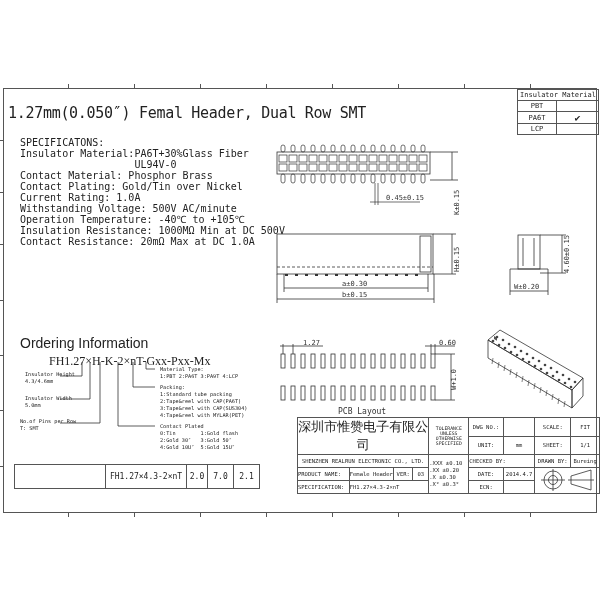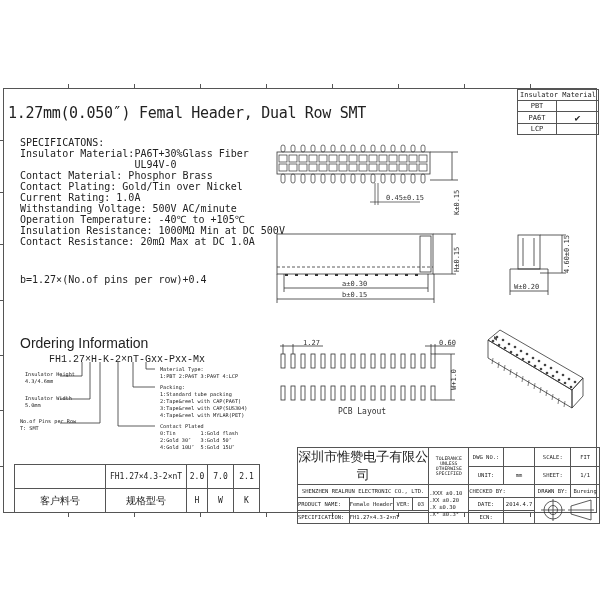--- a/index.html
+++ b/index.html
@@ -5,29 +5,29 @@
   html, body { margin:0; padding:0; background:#ffffff; }
   body { width:600px; height:600px; position:relative; overflow:hidden; font-family:"DejaVu Serif", serif; color:#222; }
   .frame { position:absolute; left:3px; top:88px; width:594px; height:425px; border:1px solid #555; box-sizing:border-box; }
   .tick-top { position:absolute; top:84px; width:1px; height:5px; background:#555; }
   .tick-bot { position:absolute; top:512px; width:1px; height:5px; background:#555; }
   .tick-left { position:absolute; left:0; width:4px; height:1px; background:#555; }
   .title { position:absolute; left:8px; top:104px; font-family:"DejaVu Sans Mono", monospace; font-size:15px; color:#222; white-space:nowrap; letter-spacing:-0.3px;}
   .specs { position:absolute; left:20px; top:137px; font-family:"DejaVu Sans Mono", monospace; font-size:10px; line-height:11px; color:#222; white-space:pre; }
   .formula { position:absolute; left:20px; top:273px; font-family:"DejaVu Sans Mono", monospace; font-size:10px; line-height:14px; white-space:pre; }
   .ord-title { position:absolute; left:20px; top:335px; font-family:Liberation Sans, sans-serif; font-size:14px; white-space:nowrap; }
-  .ord-code { position:absolute; left:49px; top:354px; font-family:Liberation Mono, monospace; font-size:10px; white-space:nowrap; }
+  .ord-code { position:absolute; left:49px; top:354px; font-family:Liberation Serif, serif; font-size:12px; white-space:nowrap; }
   .tiny { position:absolute; font-family:"DejaVu Sans Mono", monospace; font-size:5.2px; line-height:7px; white-space:pre; color:#222; }
   table.t { position:absolute; border-collapse:collapse; font-family:"DejaVu Sans Mono", monospace; color:#222; }
   table.t td { border:1px solid #555; text-align:center; padding:0; }
   .ins-table { left:517px; top:89px; font-size:7px; }
   .ins-table td { height:10px; }
   .bom { left:14px; top:464px; font-size:8px; }
   .bom td { height:23px; }
-  .tb { left:297px; top:447px; font-size:5.5px; }
+  .tb { left:297px; top:417px; font-size:5.5px; }
   .tb td { height:12px; }
   .company-cn { font-size:13px; font-family:"DejaVu Serif", serif; }
   svg { position:absolute; }
   .dim { font-family:"DejaVu Sans Mono", monospace; font-size:7px; fill:#333; }
 </style>
 </head>
 <body>
 
 <div class="frame"></div>
 <div class="tick-top" style="left:68px"></div>
@@ -71,21 +71,21 @@
       </tr>
   <tr>
         <td>LCP</td>
         <td></td>
       </tr>
 </tbody>
   </table>
 
 <div class="specs"><div>SPECIFICATONS:</div><div>Insulator Material:PA6T+30%Glass Fiber</div><div>                   UL94V-0</div><div>Contact Material: Phosphor Brass</div><div>Contact Plating: Gold/Tin over Nickel</div><div>Current Rating: 1.0A</div><div>Withstanding Voltage: 500V AC/minute</div><div>Operation Temperature: -40℃ to +105℃</div><div>Insulation Resistance: 1000MΩ Min at DC 500V</div><div>Contact Resistance: 20mΩ Max at DC 1.0A</div></div>
 
-<div class="formula"><div>b=1.27×(No.of pins per row)+0.4</div></div>
+<div class="formula"></div>
 
 <div class="ord-title">Ordering Information</div>
 <div class="ord-code">FH1.27×H-K-2×nT-Gxx-Pxx-Mx</div>
 
 <div class="tiny" style="left:25px;top:371px"><div>Insulator Height</div><div>4.3/4.6mm</div></div>
 <div class="tiny" style="left:25px;top:395px"><div>Insulator Width</div><div>5.0mm</div></div>
 <div class="tiny" style="left:20px;top:418px"><div>No.of Pins per Row</div><div>T: SMT</div></div>
 
 <div class="tiny" style="left:160px;top:366px"><div>Material Type:</div><div>1:PBT 2:PA6T 3:PA9T 4:LCP</div></div>
 <div class="tiny" style="left:160px;top:384px"><div>Packing:</div><div>1:Standard tube packing</div><div>2:Tape&amp;reel with CAP(PA6T)</div><div>3:Tape&amp;reel with CAP(SUS304)</div><div>4:Tape&amp;reel with MYLAR(PET)</div></div>
@@ -332,27 +332,20 @@
 
 <table class="t bom">
   <tbody>
       <tr>
     <td style="width:90px"></td>
     <td style="width:80px">FH1.27×4.3-2×nT</td>
     <td style="width:20px">2.0</td>
     <td style="width:25px">7.0</td>
     <td style="width:25px">2.1</td>
   </tr>
-  <tr>
-    <td style="font-size:10px;font-family:'DejaVu Sans',sans-serif">客户料号</td>
-    <td style="font-size:10px;font-family:'DejaVu Sans',sans-serif">规格型号</td>
-    <td>H</td>
-    <td>W</td>
-    <td>K</td>
-  </tr>
 </tbody>
   </table>
 
 <table class="t tb">
   <tbody>
       <tr>
     <td colspan="4" rowspan="2" style="width:146px;height:34px">
       <div class="company-cn">深圳市惟赞电子有限公司</div>
     </td>
     <td rowspan="2" style="width:44px;font-size:4.8px">TOLERANCE UNLESS OTHERWISE SPECIFIED</td>

